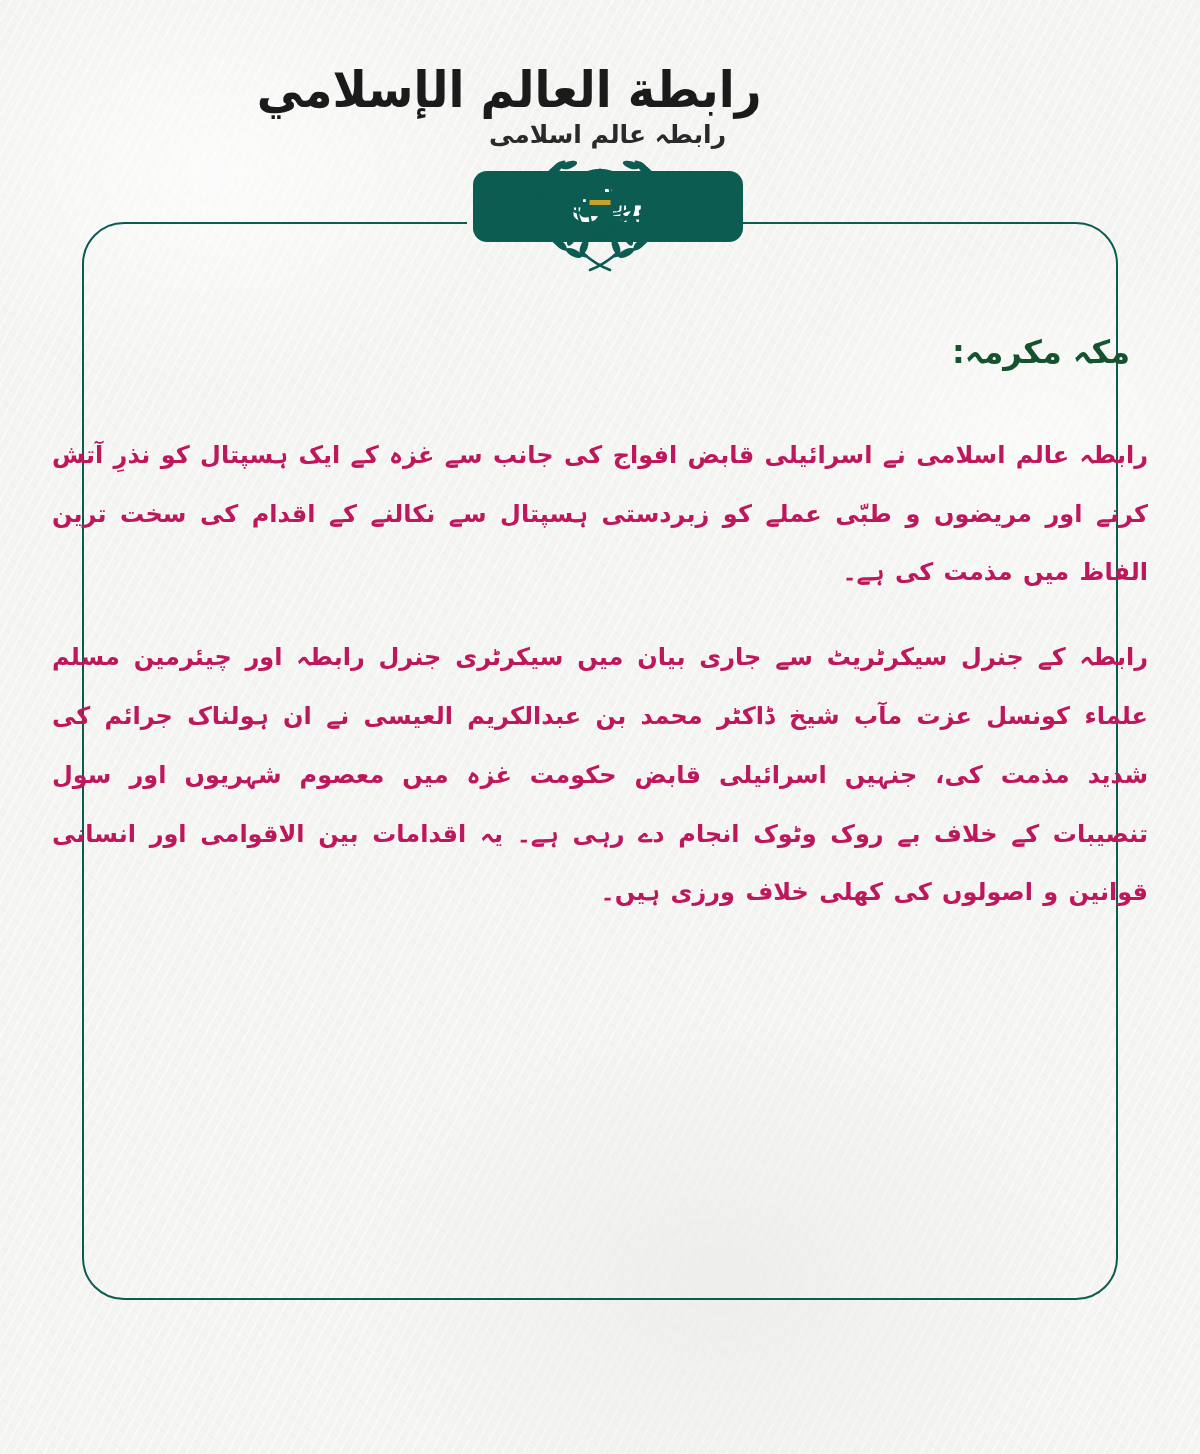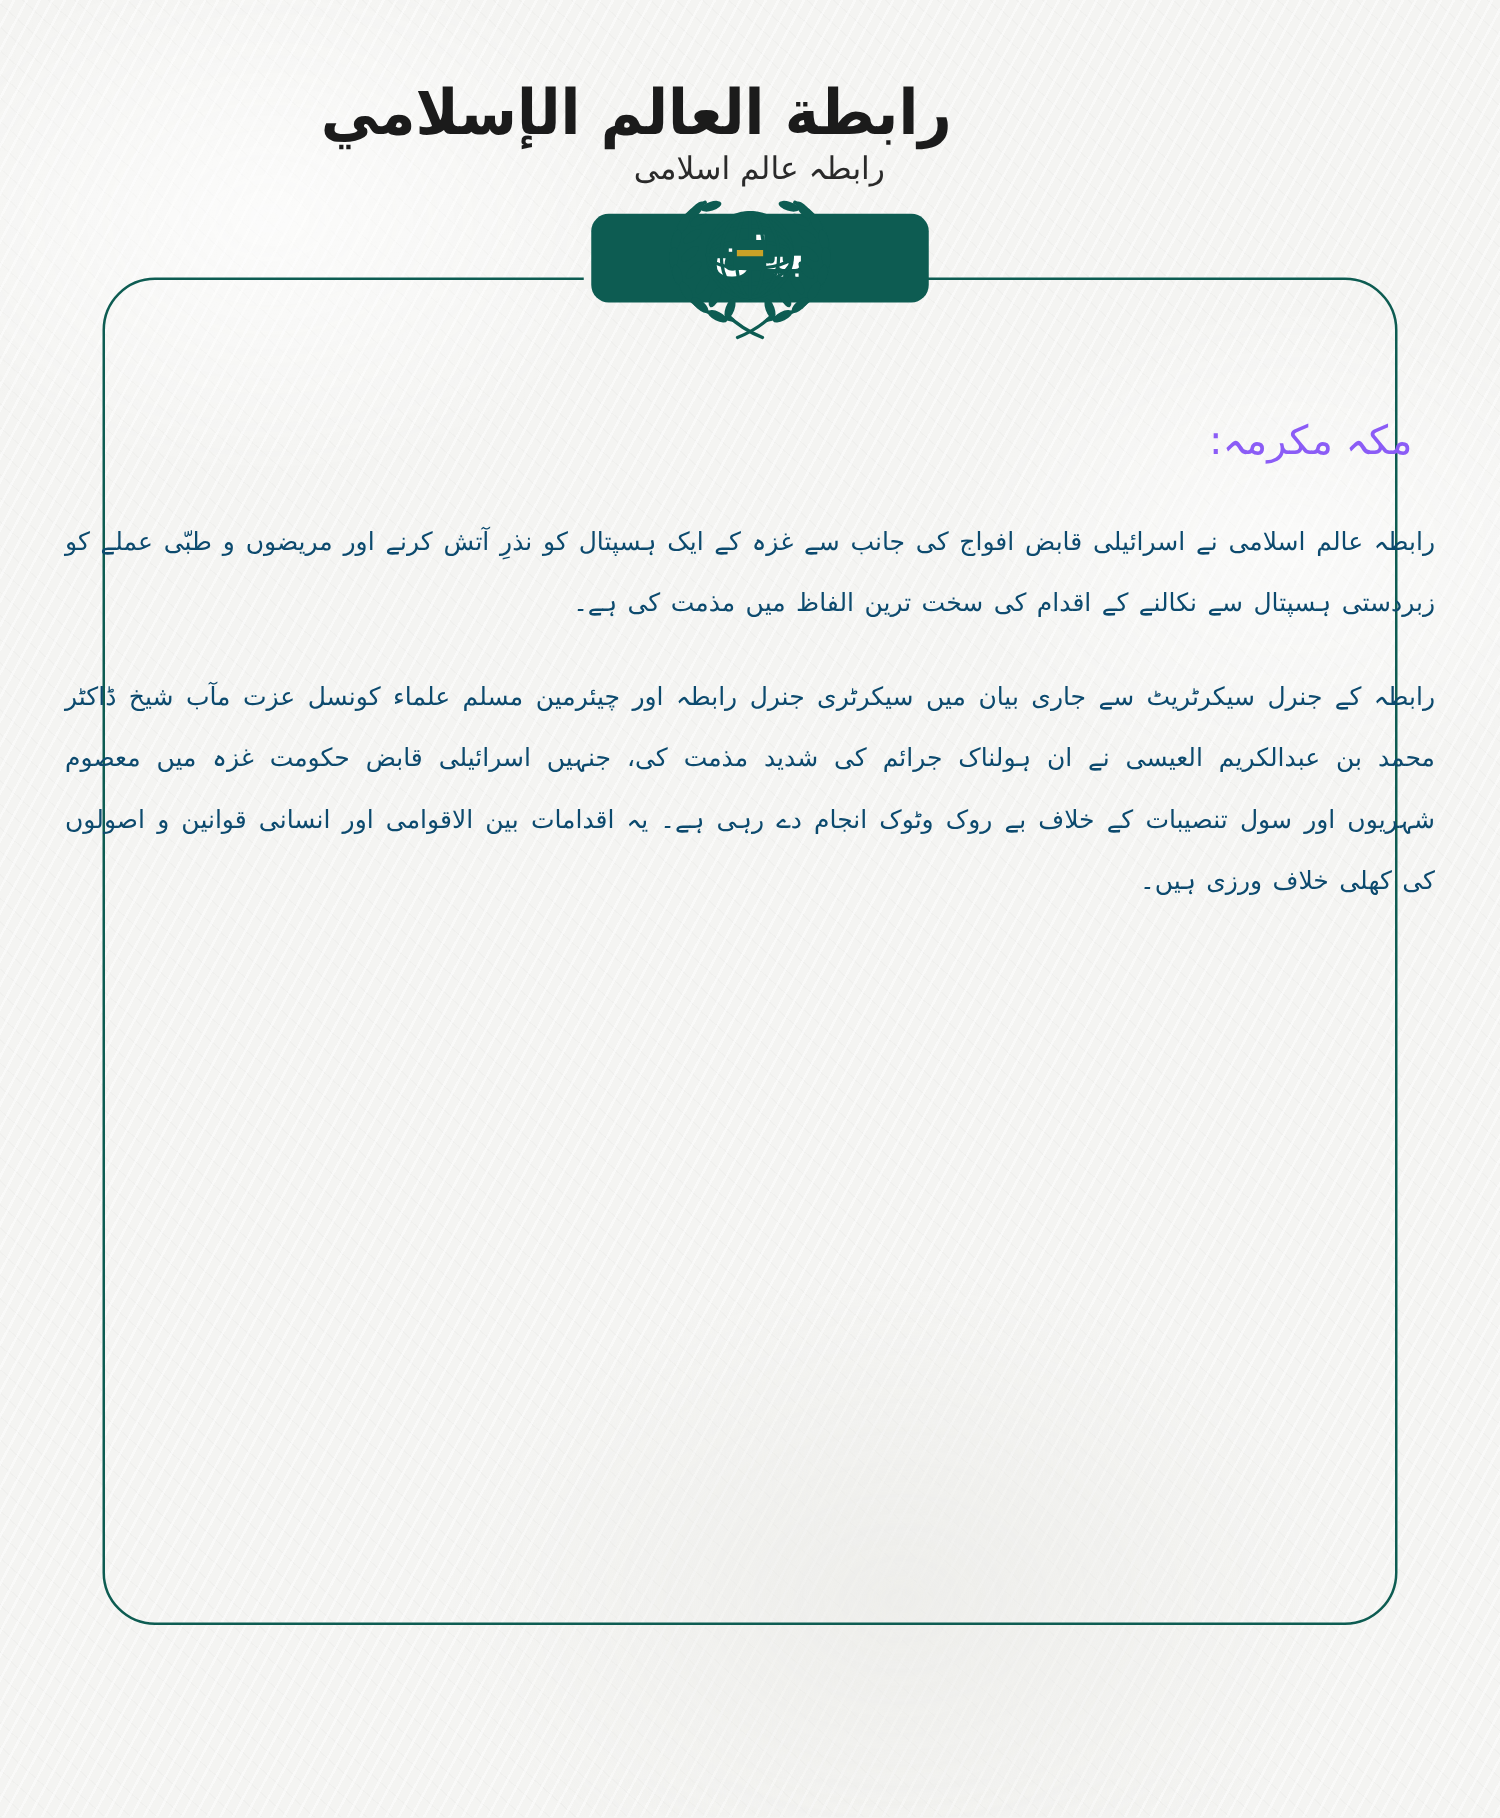--- a/index.html
+++ b/index.html
@@ -90,21 +90,21 @@
     font-weight: 700;
     color: #1b1b1b;
     line-height: 1.12;
     letter-spacing: -1px;
     white-space: nowrap;
     transform: scaleX(0.93);
   }
   .wordmark-sub {
     font-family: "DejaVu Sans", sans-serif;
     font-size: 25px;
-    font-weight: 400;
+    font-weight: 700;
     color: #2a2a2a;
     margin-top: 2px;
     letter-spacing: 3px;
     white-space: nowrap;
   }
 
   .badge-wrap {
     margin-top: 22px;
     text-align: center;
   }
@@ -128,31 +128,31 @@
     right: 52px;
     left: 52px;
     top: 330px;
     direction: rtl;
     text-align: right;
   }
 
   .dateline {
     font-family: "DejaVu Sans", sans-serif;
     font-size: 32px;
-    font-weight: 400;
-    color: #8b5cf6;
-    margin: 0 18px 34px 0;
+    font-weight: 700;
+    color: #14532d;
+    margin: 0 18px 51px 0;
     line-height: 1.4;
   }
 
   .para {
     font-family: "DejaVu Sans", sans-serif;
-    font-size: 20px;
-    font-weight: 400;
-    color: #0c4a6e;
+    font-size: 24px;
+    font-weight: 700;
+    color: #be185d;
     line-height: 2.45;
     margin: 0 0 26px 0;
     text-align: justify;
     text-justify: inter-word;
     word-spacing: 2px;
   }
   .para:last-child { margin-bottom: 0; }
 </style>
 </head>
 <body>

